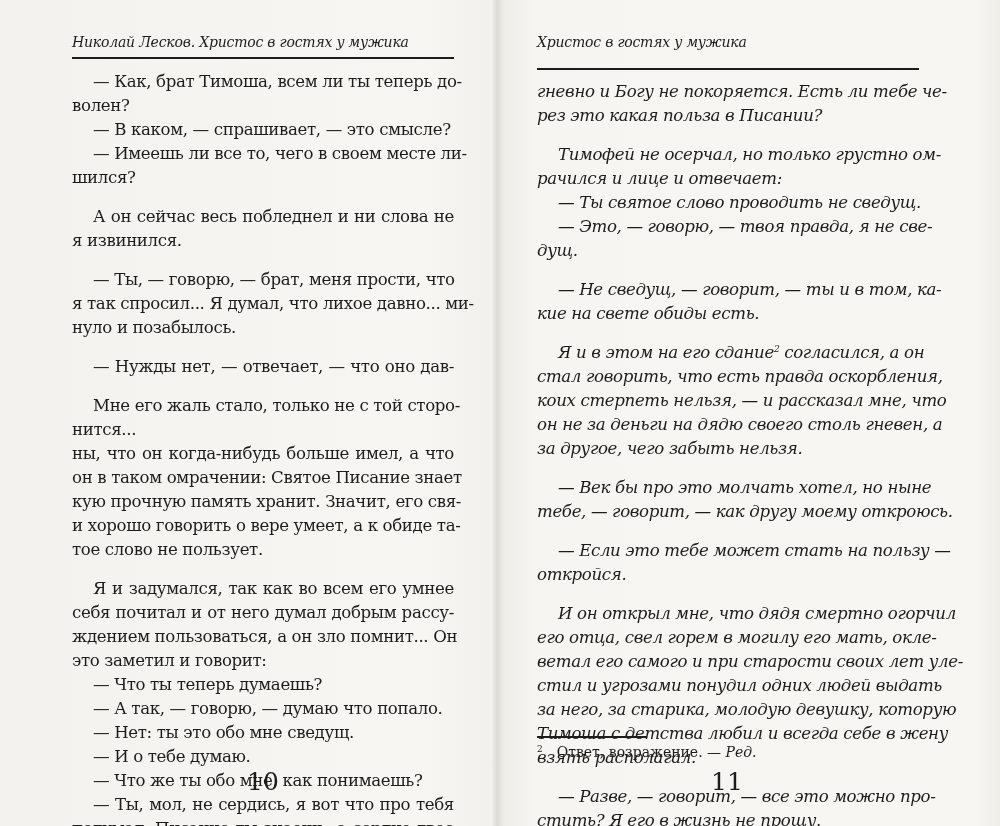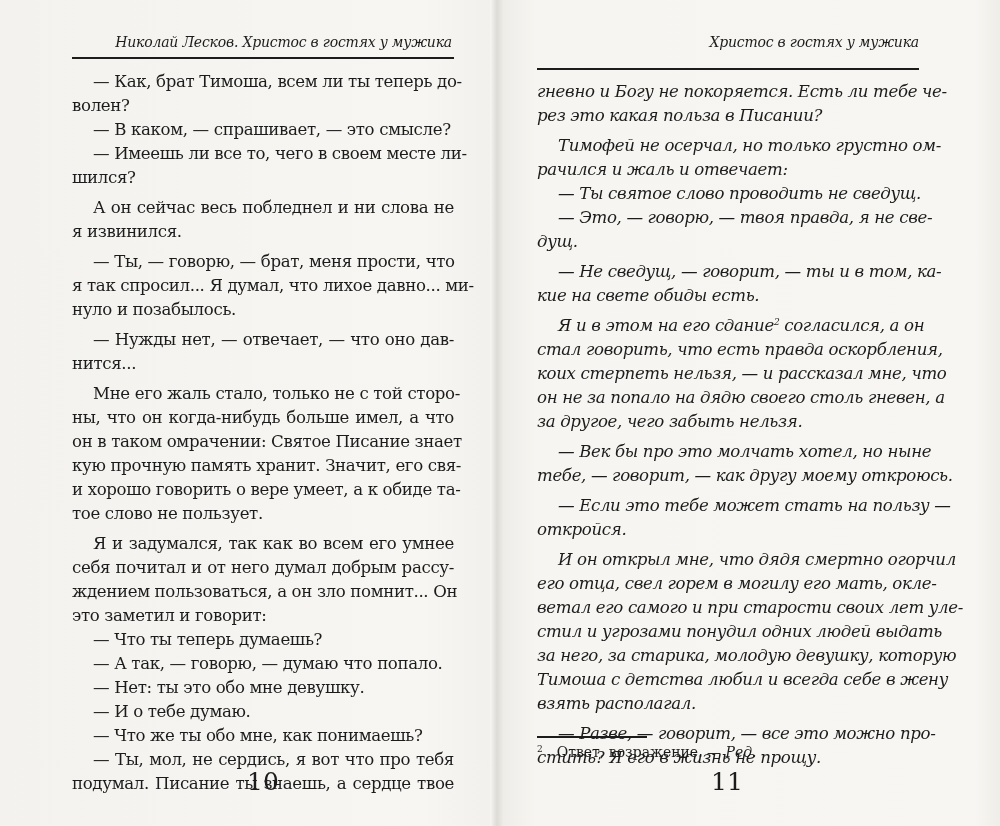--- a/index.html
+++ b/index.html
@@ -15,31 +15,31 @@
   }
   .page.left  { left: 0; width: 496px; background: linear-gradient(to right, #f3f2ee 0%, #f7f6f2 85%, #f1f0ec 100%); }
   .page.right { left: 496px; width: 504px; background: linear-gradient(to right, #ecebe6 0%, #f6f5f1 8%, #f7f6f2 95%, #eeede8 100%); }
   .gutter {
     position: absolute; left: 490px; top: 0; width: 14px; height: 826px;
     background: linear-gradient(to right, #f7f6f2, #dcdbd6 50%, #efeee9);
   }
   .running-head {
     position: absolute; top: 34px; height: 22px;
     font-family: "DejaVu Serif", serif; font-style: italic;
-    font-size: 14px; text-align: right; letter-spacing: -0.2px;
+    font-size: 14px; text-align: left; letter-spacing: -0.2px;
   }
   .rule { position: absolute; height: 2px; background: #1c1c1c; }
   .text {
     position: absolute; font-size: 16.6px; line-height: 24px;
     letter-spacing: -0.35px;
   }
   .text .ln { display: block; white-space: nowrap; text-align: justify; text-align-last: justify; height: 24px; }
   .text .ln.last { text-align-last: left; }
   .text .ln.ind { padding-left: 21px; }
-  .text .ln.gap { margin-top: 6px; }
+  .text .ln.gap { margin-top: 15px; }
   sup { font-size: 9px; line-height: 0; vertical-align: 6px; }
   .folio { position: absolute; top: 767px; font-size: 25px; width: 60px; text-align: center; }
   .fn-rule { position: absolute; left: 537px; top: 736px; width: 110px; height: 2px; background: #1c1c1c; }
   .footnote { position: absolute; left: 537px; top: 744px; font-size: 14px; white-space: nowrap; }
   .footnote .fn-mark { font-size: 9px; vertical-align: 5px; margin-right: 14px; }
   .footnote i { }
 </style>
 </head>
 <body>
 
@@ -54,57 +54,57 @@
     <span class="ln last">волен?</span>
     <span class="ln ind last">— В каком, — спрашивает, — это смысле?</span>
     <span class="ln ind">— Имеешь ли все то, чего в своем месте ли-</span>
     <span class="ln last">шился?</span>
     <span class="ln ind gap">А он сейчас весь побледнел и ни слова не</span>
     <span class="ln last">я извинился.</span>
     <span class="ln ind gap">— Ты, — говорю, — брат, меня прости, что</span>
     <span class="ln">я так спросил... Я думал, что лихое давно... ми-</span>
     <span class="ln last">нуло и позабылось.</span>
     <span class="ln ind gap">— Нужды нет, — отвечает, — что оно дав-</span>
+    <span class="ln ind gap">Мне его жаль стало, только не с той сторо-</span>
     <span class="ln last">нится...</span>
-    <span class="ln ind gap">Мне его жаль стало, только не с той сторо-</span>
     <span class="ln">ны, что он когда-нибудь больше имел, а что</span>
     <span class="ln">он в таком омрачении: Святое Писание знает</span>
     <span class="ln">кую прочную память хранит. Значит, его свя-</span>
     <span class="ln">и хорошо говорить о вере умеет, а к обиде та-</span>
     <span class="ln last">тое слово не пользует.</span>
     <span class="ln ind gap">Я и задумался, так как во всем его умнее</span>
     <span class="ln">себя почитал и от него думал добрым рассу-</span>
     <span class="ln">ждением пользоваться, а он зло помнит... Он</span>
     <span class="ln last">это заметил и говорит:</span>
     <span class="ln ind last">— Что ты теперь думаешь?</span>
     <span class="ln ind last">— А так, — говорю, — думаю что попало.</span>
-    <span class="ln ind last">— Нет: ты это обо мне девушку.</span>
+    <span class="ln ind last">— Нет: ты это обо мне сведущ.</span>
     <span class="ln ind last">— И о тебе думаю.</span>
     <span class="ln ind last">— Что же ты обо мне, как понимаешь?</span>
     <span class="ln ind">— Ты, мол, не сердись, я вот что про тебя</span>
     <span class="ln">подумал. Писание ты знаешь, а сердце твое</span>
   </div>
 <div class="folio" style="left:233px;">10</div>
 
 <div class="running-head" style="left:537px; width:382px;">Христос в гостях у мужика</div>
 <div class="rule" style="left:537px; top:68px; width:382px;"></div>
 <div class="text" id="right-text" style="left:537px; top:80px; width:382px;font-style:italic;">
     <span class="ln">гневно и Богу не покоряется. Есть ли тебе че-</span>
     <span class="ln last">рез это какая польза в Писании?</span>
     <span class="ln ind gap">Тимофей не осерчал, но только грустно ом-</span>
-    <span class="ln last">рачился и жаль и отвечает:</span>
+    <span class="ln last">рачился и лице и отвечает:</span>
     <span class="ln ind last">— Ты святое слово проводить не сведущ.</span>
     <span class="ln ind">— Это, — говорю, — твоя правда, я не све-</span>
     <span class="ln last">дущ.</span>
     <span class="ln ind gap">— Не сведущ, — говорит, — ты и в том, ка-</span>
     <span class="ln last">кие на свете обиды есть.</span>
     <span class="ln ind gap">Я и в этом на его сдание<sup>2</sup> согласился, а он</span>
     <span class="ln">стал говорить, что есть правда оскорбления,</span>
     <span class="ln">коих стерпеть нельзя, — и рассказал мне, что</span>
-    <span class="ln">он не за попало на дядю своего столь гневен, а</span>
+    <span class="ln">он не за деньги на дядю своего столь гневен, а</span>
     <span class="ln last">за другое, чего забыть нельзя.</span>
     <span class="ln ind gap">— Век бы про это молчать хотел, но ныне</span>
     <span class="ln">тебе, — говорит, — как другу моему откроюсь.</span>
     <span class="ln ind gap">— Если это тебе может стать на пользу —</span>
     <span class="ln last">откройся.</span>
     <span class="ln ind gap">И он открыл мне, что дядя смертно огорчил</span>
     <span class="ln">его отца, свел горем в могилу его мать, окле-</span>
     <span class="ln">ветал его самого и при старости своих лет уле-</span>
     <span class="ln">стил и угрозами понудил одних людей выдать</span>
     <span class="ln">за него, за старика, молодую девушку, которую</span>

